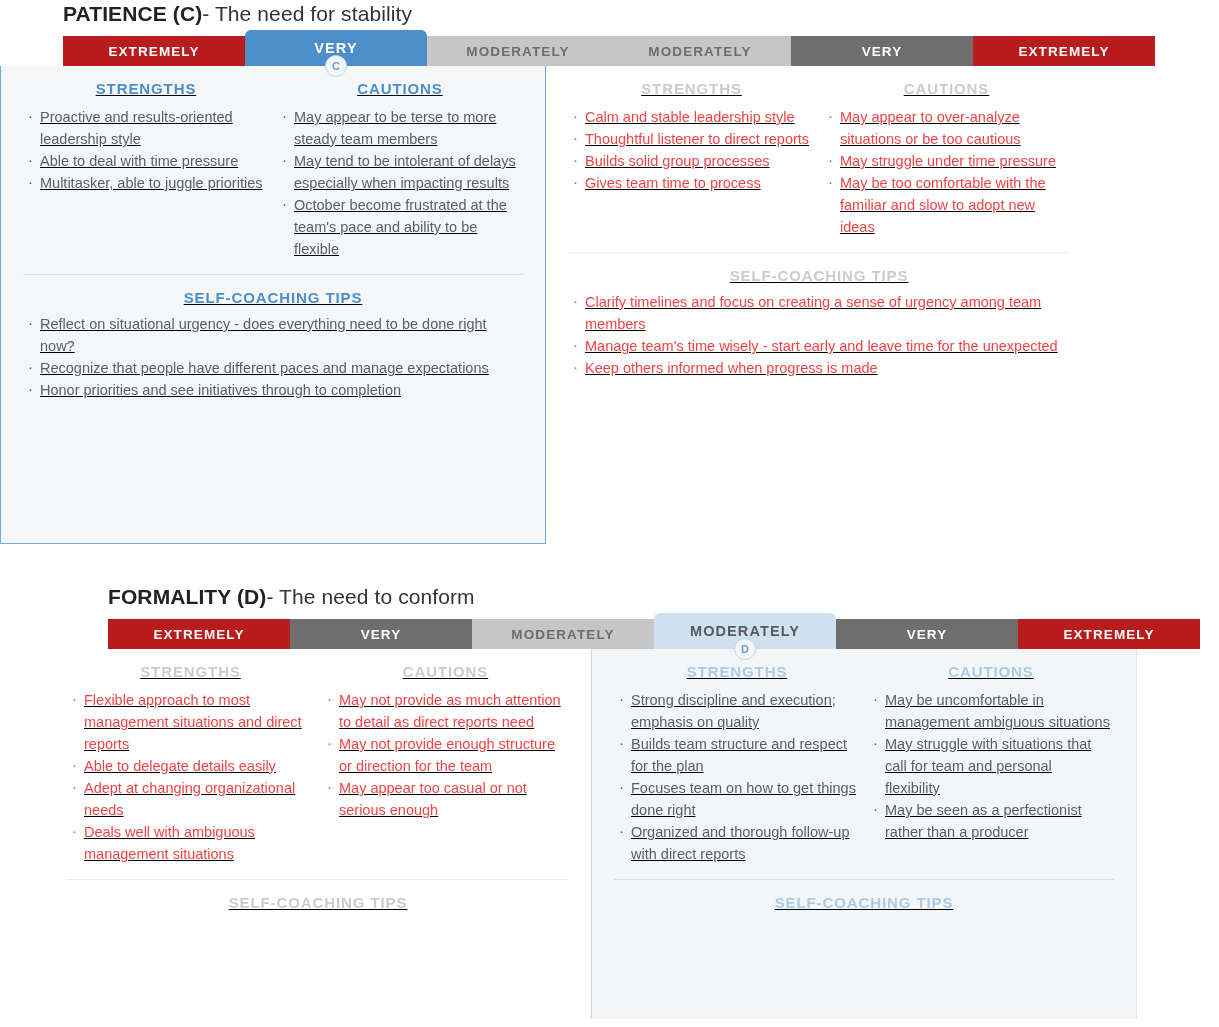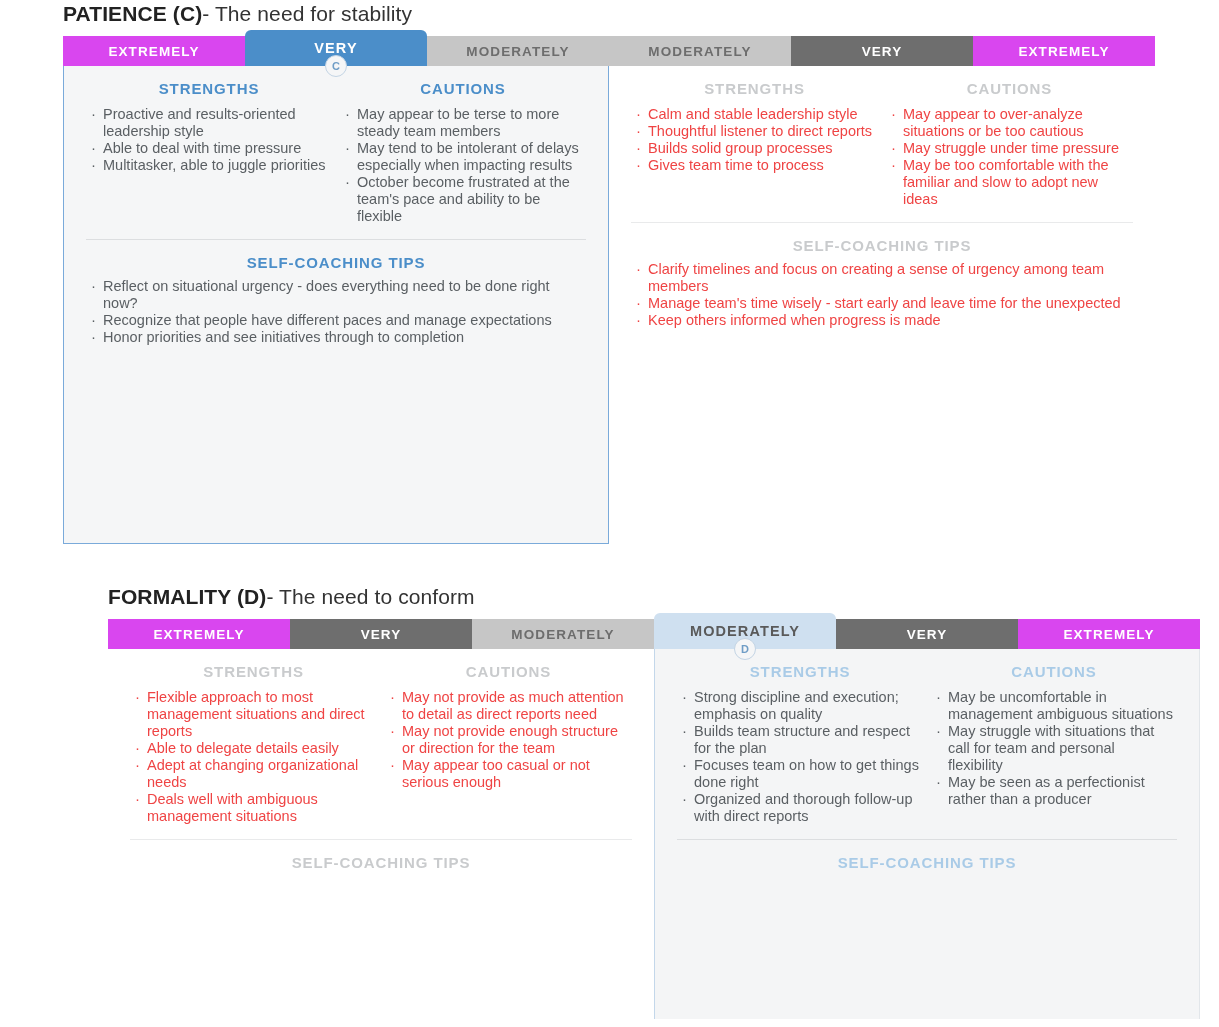--- a/index.html
+++ b/index.html
@@ -43,21 +43,21 @@
     align-self: flex-end;
     display: flex;
     align-items: center;
     justify-content: center;
     font-size: 13.5px;
     font-weight: bold;
     letter-spacing: 1.1px;
     color: #ffffff;
     position: relative;
   }
-  .tab.lvl-extremely { background: #d946ef; }
+  .tab.lvl-extremely { background: #b91c1c; }
   .tab.lvl-very      { background: #6e6e6e; }
   .tab.lvl-moderately{ background: #c6c6c6; color: #6d6d6d; }
 
   .tab.selected {
     height: 36px;
     border-radius: 6px 6px 0 0;
     z-index: 3;
     font-size: 14.5px;
   }
   .tab.selected.accent-strong { background: #4b8ec9; color: #ffffff; }
@@ -74,21 +74,21 @@
     border: 1px solid #c3d4e4;
     color: #6f9dc6;
     font-size: 11px;
     font-weight: bold;
     display: flex; align-items: center; justify-content: center;
     letter-spacing: 0;
     z-index: 6;
   }
 
   
-  .panels { position: relative; margin-left: 63px; width: 1092px; display: flex; }
+  .panels { position: relative; width: 1092px; display: flex; text-decoration: underline; }
   .panel { position: relative; }
   .panel-left  { width: 546px; }
   .panel-right { width: 546px; }
 
   .panel.active-strong {
     background: #f5f6f7;
     border: 1px solid #7aaada;
     border-top: none;
   }
   .panel.active-light {
@@ -113,21 +113,21 @@
   }
   .t-active  { color: #4b8ec9; }
   .t-faded   { color: #c9cbcd; }
   .t-light   { color: #a9cbe7; }
 
   ul.bullets { list-style: none; }
   ul.bullets li {
     position: relative;
     padding-left: 13px;
     font-size: 14.5px;
-    line-height: 17px;
+    line-height: 22px;
     margin-bottom: 0px;
   }
   ul.bullets li::before {
     content: "·";
     position: absolute;
     left: 1px; top: -1px;
     font-size: 15px;
   }
   .body-active { color: #5a5f63; }
   .body-faded  { color: #ef4444; }

